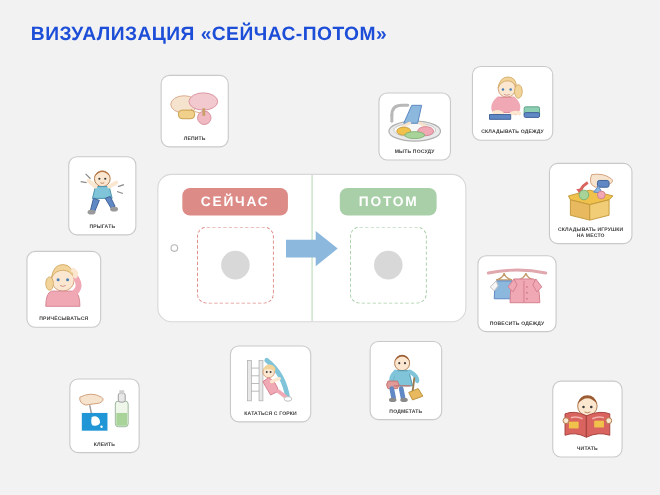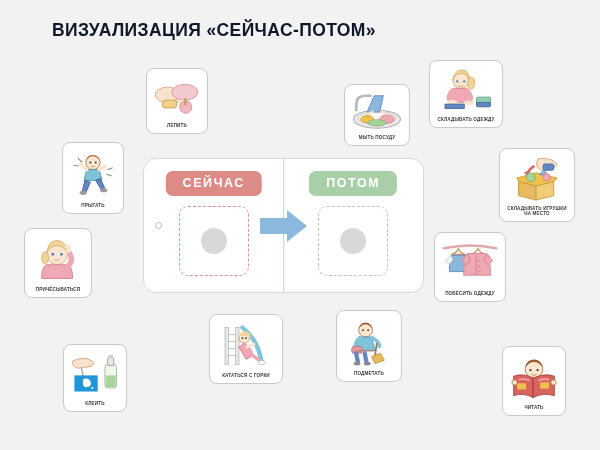--- a/index.html
+++ b/index.html
@@ -14,23 +14,22 @@
     overflow: hidden;
     position: relative;
   }
   #page-title {
     position: absolute;
     left: 28px;
     top: 20px;
     font-size: 17.5px;
     font-weight: bold;
     letter-spacing: 0.4px;
-    color: #0f172a;
+    color: #1d4ed8;
     white-space: nowrap;
-    margin-left: 24px;
   }
 
   
   #board {
     position: absolute;
     left: 143px;
     top: 158px;
     width: 281px;
     height: 135px;
     background: #ffffff;

